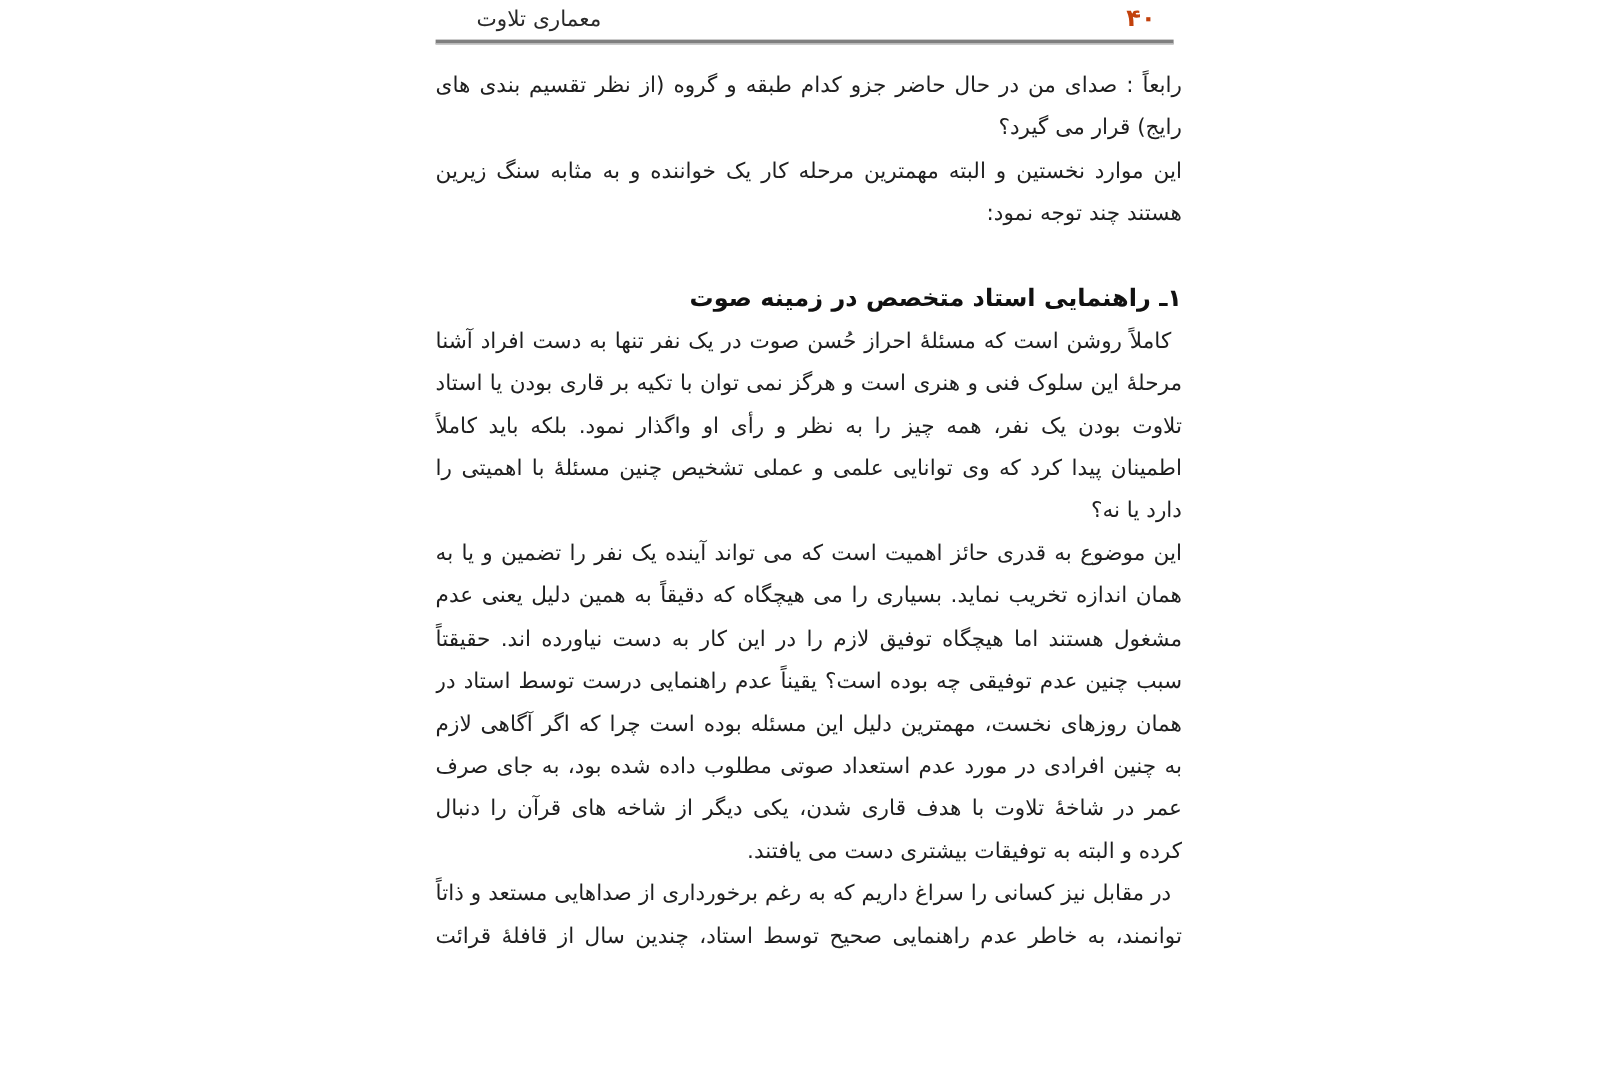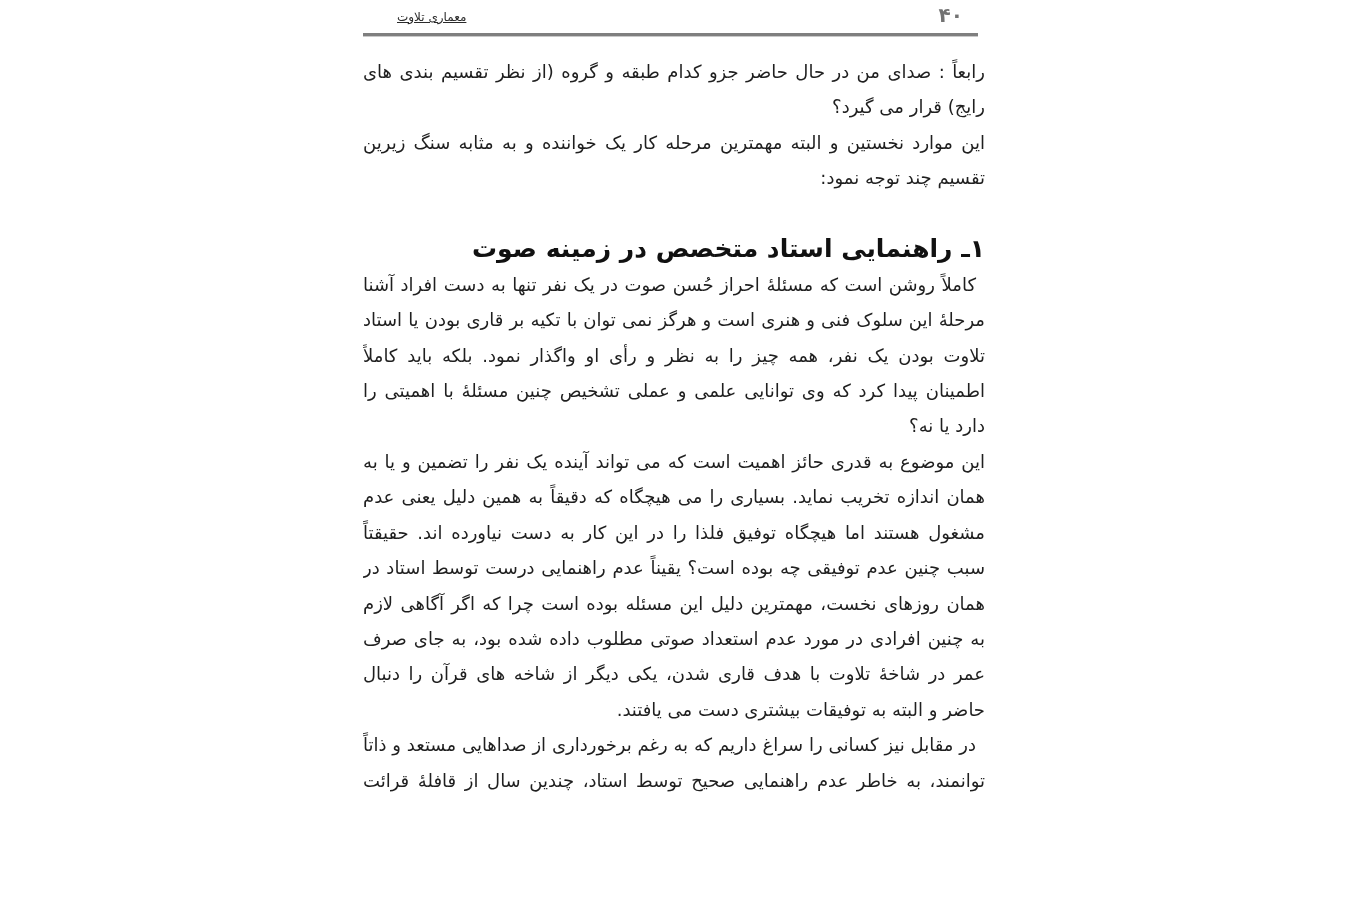--- a/index.html
+++ b/index.html
@@ -27,34 +27,33 @@
     position: absolute;
     top: 0;
     left: 0;
     width: 622px;
     height: 33px;
   }
   .running-title {
     position: absolute;
     left: 34px;
     top: 4px;
-    font-size: 12px;
+    font-size: 18px;
     line-height: 26px;
     color: #2a2a2a;
     letter-spacing: 0;
-    text-decoration: underline;
   }
   .page-number {
     position: absolute;
     right: 22px;
     top: 1px;
     font-size: 20px;
     font-weight: bold;
     line-height: 28px;
-    color: #737373;
+    color: #c2410c;
   }
   .header-rule {
     position: absolute;
     top: 33px;
     left: 0;
     width: 615px;
     height: 3px;
     background: #7f7f7f;
     border-bottom: 1px solid #c9c9c9;
   }
@@ -80,21 +79,21 @@
     text-align-last: right;
     -moz-text-align-last: right;
   }
   .indent {
     padding-right: 9px;
     box-sizing: border-box;
   }
   .heading {
     height: 35.45px;
     line-height: 35.45px;
-    font-size: 25px;
+    font-size: 20px;
     font-weight: bold;
     text-align: right;
     color: #111111;
     overflow: hidden;
     white-space: nowrap;
   }
   .spacer {
     height: 35.45px;
   }
 </style>
@@ -104,32 +103,32 @@
 <div class="page-block">
   <div class="page-header">
     <span class="running-title">معماری تلاوت</span>
     <span class="page-number">۴۰</span>
   </div>
   <div class="header-rule"></div>
   <div class="page-body">
       <div class="line">رابعاً : صدای من در حال حاضر جزو کدام طبقه و گروه (از نظر تقسیم بندی های</div>
       <div class="line line-end">رایج) قرار می گیرد؟</div>
       <div class="line">این موارد نخستین و البته مهمترین مرحله کار یک خواننده و به مثابه سنگ زیرین</div>
-      <div class="line line-end">تقسیم چند توجه نمود:</div>
+      <div class="line line-end">هستند چند توجه نمود:</div>
       <div class="spacer"></div>
       <div class="heading">۱ـ راهنمایی استاد متخصص در زمینه صوت</div>
       <div class="line indent">کاملاً روشن است که مسئلهٔ احراز حُسن صوت در یک نفر تنها به دست افراد آشنا</div>
       <div class="line">مرحلهٔ این سلوک فنی و هنری است و هرگز  نمی توان با تکیه بر قاری بودن یا استاد</div>
       <div class="line">تلاوت بودن یک نفر، همه چیز را به نظر و رأی او واگذار نمود. بلکه باید کاملاً</div>
       <div class="line">اطمینان پیدا کرد که وی توانایی علمی و عملی تشخیص چنین مسئلهٔ با اهمیتی را</div>
       <div class="line line-end">دارد یا نه؟</div>
       <div class="line">این موضوع به قدری حائز اهمیت است که می تواند آینده یک نفر را تضمین و یا به</div>
       <div class="line">همان اندازه تخریب نماید. بسیاری را می هیچگاه که دقیقاً به همین دلیل یعنی عدم</div>
-      <div class="line">مشغول هستند اما هیچگاه توفیق فلذا را در این کار به دست نیاورده اند. حقیقتاً</div>
+      <div class="line">مشغول هستند اما هیچگاه توفیق لازم را در این کار به دست نیاورده اند. حقیقتاً</div>
       <div class="line">سبب چنین عدم توفیقی چه بوده است؟ یقیناً عدم راهنمایی درست توسط استاد در</div>
       <div class="line">همان روزهای نخست، مهمترین دلیل این مسئله بوده است چرا که اگر آگاهی لازم</div>
       <div class="line">به چنین افرادی در مورد عدم استعداد صوتی مطلوب داده شده بود، به جای صرف</div>
       <div class="line">عمر در شاخهٔ تلاوت با هدف قاری شدن، یکی دیگر از شاخه های قرآن را دنبال</div>
-      <div class="line line-end">حاضر و البته به  توفیقات بیشتری دست می یافتند.</div>
+      <div class="line line-end">کرده و البته به  توفیقات بیشتری دست می یافتند.</div>
       <div class="line indent">در مقابل نیز کسانی را سراغ  داریم که به رغم برخورداری از صداهایی مستعد و ذاتاً</div>
       <div class="line">توانمند، به خاطر عدم راهنمایی صحیح توسط استاد، چندین سال از قافلهٔ قرائت</div>
     </div>
 </div>
 
 </body></html>

